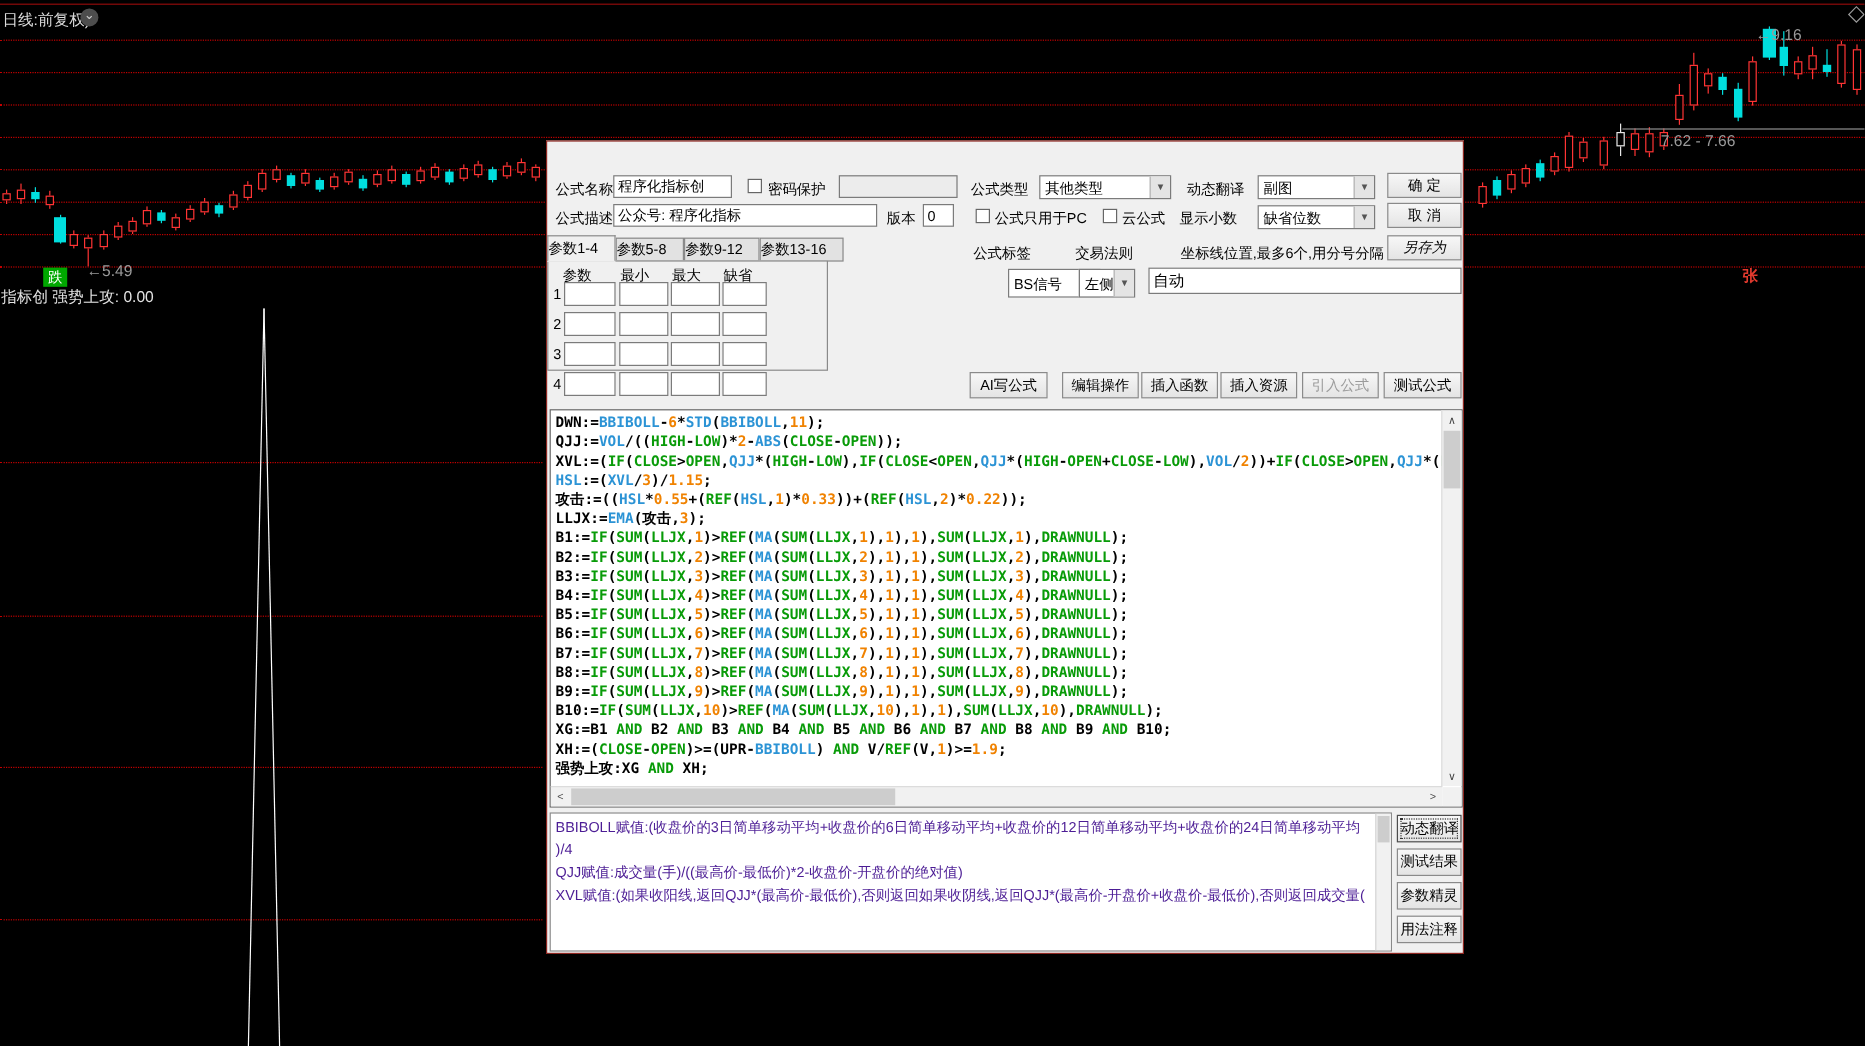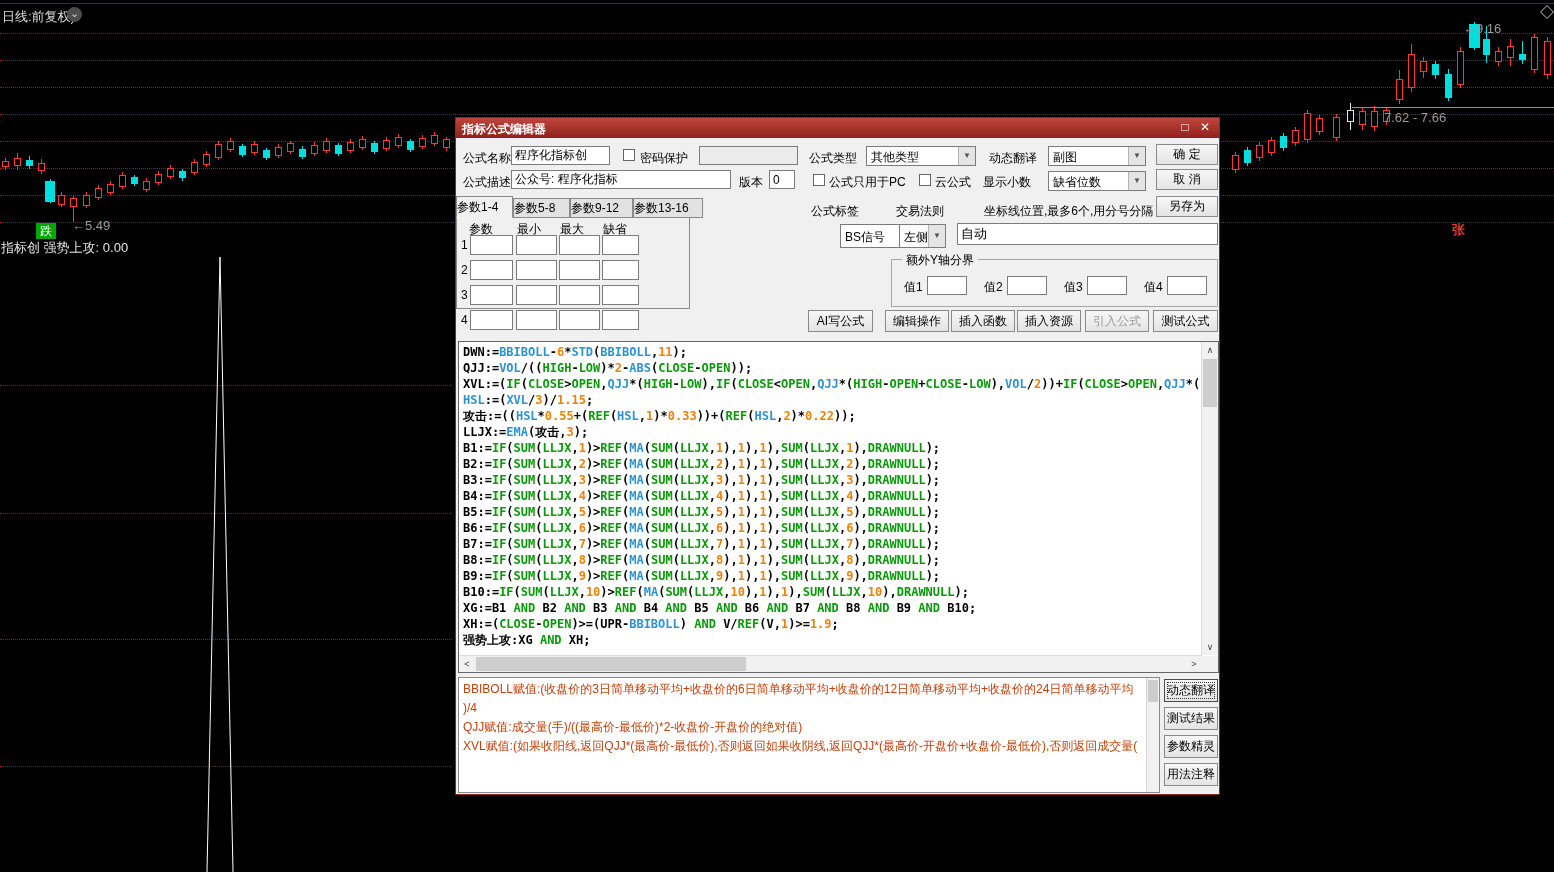--- a/index.html
+++ b/index.html
@@ -62,21 +62,21 @@
     line-height:16px;padding:2px 0 0 4px;white-space:pre;}
   .tk-k{color:#000;} .tk-b{color:#2b93d5;} .tk-g{color:#089b08;} .tk-n{color:#f08200;}
   .vscroll{position:absolute;right:0;top:0;width:16px;height:313px;background:#f1f1f1;border-left:1px solid #dcdcdc;}
   .hscroll{position:absolute;left:0;bottom:0;width:743px;height:16px;background:#f1f1f1;border-top:1px solid #dcdcdc;}
   .sb-arrow{position:absolute;color:#444;font-size:9px;text-align:center;width:16px;height:16px;line-height:16px;}
   .sb-thumb{position:absolute;background:#cdcdcd;}
   .sb-corner{position:absolute;right:0;bottom:0;width:16px;height:16px;background:#f1f1f1;}
   
   .descpanel{position:absolute;left:2px;top:559px;width:702px;height:116px;background:#fff;
     border:1px solid #8a8a8a;box-sizing:border-box;overflow:hidden;}
-  .desctext{position:absolute;left:4px;top:2px;width:680px;font-size:12px;line-height:19px;color:#c2410c;}
+  .desctext{position:absolute;left:4px;top:2px;width:680px;font-size:12px;line-height:19px;color:#4c1d95;}
   .descsb{position:absolute;right:0;top:0;width:12px;height:100%;background:#f1f1f1;border-left:1px solid #d5d5d5;}
   .descsb .sb-thumb{left:1px;top:2px;width:10px;height:22px;}
   .rightbtns .btn{left:708px;width:54px;height:23px;line-height:21px;}
 </style>
 </head>
 <body>
 
 <div id="stage">
 
   <div id="chart-bg">
@@ -235,25 +235,20 @@
     <div class="glabel" style="left:72px;top:218px;">←5.49</div>
     <div class="glabel" style="left:1463px;top:21px;">←9.16</div>
     <div class="range-line"></div>
     <div class="glabel" style="left:1384px;top:110px;">7.62 - 7.66</div>
     <div class="badge-down">跌</div>
     <div class="badge-up">张</div>
     <div class="ind-header">指标创 强势上攻: 0.00</div>
   </div>
 
   <div id="dialog">
-    <div class="titlebar">
-      <span class="title">指标公式编辑器</span>
-      <span class="winbtn" style="right:26px;">□</span>
-      <span class="winbtn" style="right:6px;">✕</span>
-    </div>
 
     <span class="lab" style="left:7px;top:32px;">公式名称</span>
     <input class="tin" style="left: 55px; top: 28px; width: 99px; height: 19px;" value="程序化指标创">
     <span class="cbx" style="left:167px;top:31px;"></span>
     <span class="lab" style="left:184px;top:32px;">密码保护</span>
     <input class="tin dis" style="left: 243px; top: 28px; width: 99px; height: 19px;">
     <span class="lab" style="left:353px;top:32px;">公式类型</span>
     <div class="sel" style="left:410px;top:28px;width:110px;height:20px;">
       <span class="sv">其他类型</span>
       <span class="sa">▼</span>
@@ -280,21 +275,21 @@
     </div>
     <button class="btn" style="left:700px;top:51px;width:62px;height:21px;">取 消</button>
 
     <div class="tab active" style="left:0px;top:78px;width:57px;height:22px;">参数1-4</div>
     <div class="tab" style="left:57px;top:80px;width:57px;height:20px;">参数5-8</div>
     <div class="tab" style="left:114px;top:80px;width:63px;height:20px;">参数9-12</div>
     <div class="tab" style="left:177px;top:80px;width:70px;height:20px;">参数13-16</div>
     <span class="lab" style="left:355px;top:85px;">公式标签</span>
     <span class="lab" style="left:440px;top:85px;">交易法则</span>
     <span class="lab" style="left:528px;top:85px;">坐标线位置,最多6个,用分号分隔</span>
-    <button class="btn" style="left:700px;top:78px;width:62px;height:21px;">另存为</button>
+    <button class="btn" style="left:700px;top:78px;width:62px;height:21px;font-style:italic;">另存为</button>
 
     <div class="tabpanel" style="left:0px;top:99px;width:234px;height:92px;">
       <span class="lab" style="left:12px;top:3px;">参数</span>
       <span class="lab" style="left:60px;top:3px;">最小</span>
       <span class="lab" style="left:103px;top:3px;">最大</span>
       <span class="lab" style="left:146px;top:3px;">缺省</span>
       <div id="param-grid">
           <div class="lab" style="left: 4px; top: 20px; position: absolute;">1</div>
           <input class="pgin" style="left: 13px; top: 17px; width: 43px; height: 20px; position: absolute;">
           <input class="pgin" style="left: 59px; top: 17px; width: 41px; height: 20px; position: absolute;">
@@ -321,33 +316,20 @@
     <div class="sel" style="left:355px;top:106px;width:77px;height:24px;margin-left:29px;">
       <span class="sv" style="top:4px;">BS信号</span>
       <span class="sa" style="line-height:22px;">▼</span>
     </div>
     <div class="sel" style="left:443px;top:106px;width:47px;height:24px;">
       <span class="sv" style="top:4px;">左侧</span>
       <span class="sa" style="line-height:22px;">▼</span>
     </div>
     <input class="tin" style="left: 501px; top: 105px; width: 261px; height: 22px; font-size: 13px; font-family: Liberation Serif, serif;" value="自动">
 
-    <div class="groupbox" style="left:435px;top:141px;width:327px;height:48px;">
-      <span class="gtitle">额外Y轴分界</span>
-      <div id="extra-y-items">
-          <div class="lab" style="left: 12px; top: 19px; position: absolute;">值1</div>
-          <input class="pgin" style="left: 35px; top: 16px; width: 40px; height: 19px; position: absolute;">
-          <div class="lab" style="left: 92px; top: 19px; position: absolute;">值2</div>
-          <input class="pgin" style="left: 115px; top: 16px; width: 40px; height: 19px; position: absolute;">
-          <div class="lab" style="left: 172px; top: 19px; position: absolute;">值3</div>
-          <input class="pgin" style="left: 195px; top: 16px; width: 40px; height: 19px; position: absolute;">
-          <div class="lab" style="left: 252px; top: 19px; position: absolute;">值4</div>
-          <input class="pgin" style="left: 275px; top: 16px; width: 40px; height: 19px; position: absolute;">
-        </div>
-    </div>
 
     <button class="btn" style="left:352px;top:192px;width:65px;height:22px;">AI写公式</button>
     <button class="btn" style="left:429px;top:192px;width:64px;height:22px;">编辑操作</button>
     <button class="btn" style="left:495px;top:192px;width:64px;height:22px;">插入函数</button>
     <button class="btn" style="left:561px;top:192px;width:64px;height:22px;">插入资源</button>
     <button class="btn dis" style="left:629px;top:192px;width:64px;height:22px;">引入公式</button>
     <button class="btn" style="left:697px;top:192px;width:65px;height:22px;">测试公式</button>
 
     <div class="editor">
       <div class="code" id="code-content"><div class="codeline"><span class="tk-k">DWN:=</span><span class="tk-b">BBIBOLL</span><span class="tk-k">-</span><span class="tk-n">6</span><span class="tk-k">*</span><span class="tk-b">STD</span><span class="tk-k">(</span><span class="tk-b">BBIBOLL</span><span class="tk-k">,</span><span class="tk-n">11</span><span class="tk-k">);</span></div><div class="codeline"><span class="tk-k">QJJ:=</span><span class="tk-b">VOL</span><span class="tk-k">/((</span><span class="tk-g">HIGH</span><span class="tk-k">-</span><span class="tk-g">LOW</span><span class="tk-k">)*</span><span class="tk-n">2</span><span class="tk-k">-</span><span class="tk-b">ABS</span><span class="tk-k">(</span><span class="tk-g">CLOSE</span><span class="tk-k">-</span><span class="tk-g">OPEN</span><span class="tk-k">));</span></div><div class="codeline"><span class="tk-k">XVL:=(</span><span class="tk-g">IF</span><span class="tk-k">(</span><span class="tk-g">CLOSE</span><span class="tk-k">&gt;</span><span class="tk-g">OPEN</span><span class="tk-k">,</span><span class="tk-b">QJJ</span><span class="tk-k">*(</span><span class="tk-g">HIGH</span><span class="tk-k">-</span><span class="tk-g">LOW</span><span class="tk-k">),</span><span class="tk-g">IF</span><span class="tk-k">(</span><span class="tk-g">CLOSE</span><span class="tk-k">&lt;</span><span class="tk-g">OPEN</span><span class="tk-k">,</span><span class="tk-b">QJJ</span><span class="tk-k">*(</span><span class="tk-g">HIGH</span><span class="tk-k">-</span><span class="tk-g">OPEN</span><span class="tk-k">+</span><span class="tk-g">CLOSE</span><span class="tk-k">-</span><span class="tk-g">LOW</span><span class="tk-k">),</span><span class="tk-b">VOL</span><span class="tk-k">/</span><span class="tk-n">2</span><span class="tk-k">))+</span><span class="tk-g">IF</span><span class="tk-k">(</span><span class="tk-g">CLOSE</span><span class="tk-k">&gt;</span><span class="tk-g">OPEN</span><span class="tk-k">,</span><span class="tk-b">QJJ</span><span class="tk-k">*(</span><span class="tk-g">HI</span></div><div class="codeline"><span class="tk-b">HSL</span><span class="tk-k">:=(</span><span class="tk-b">XVL</span><span class="tk-k">/</span><span class="tk-n">3</span><span class="tk-k">)/</span><span class="tk-n">1.15</span><span class="tk-k">;</span></div><div class="codeline"><span class="tk-k">攻击:=((</span><span class="tk-b">HSL</span><span class="tk-k">*</span><span class="tk-n">0.55</span><span class="tk-k">+(</span><span class="tk-g">REF</span><span class="tk-k">(</span><span class="tk-b">HSL</span><span class="tk-k">,</span><span class="tk-n">1</span><span class="tk-k">)*</span><span class="tk-n">0.33</span><span class="tk-k">))+(</span><span class="tk-g">REF</span><span class="tk-k">(</span><span class="tk-b">HSL</span><span class="tk-k">,</span><span class="tk-n">2</span><span class="tk-k">)*</span><span class="tk-n">0.22</span><span class="tk-k">));</span></div><div class="codeline"><span class="tk-k">LLJX:=</span><span class="tk-b">EMA</span><span class="tk-k">(攻击,</span><span class="tk-n">3</span><span class="tk-k">);</span></div><div class="codeline"><span class="tk-k">B1:=</span><span class="tk-g">IF</span><span class="tk-k">(</span><span class="tk-g">SUM</span><span class="tk-k">(</span><span class="tk-g">LLJX</span><span class="tk-k">,</span><span class="tk-n">1</span><span class="tk-k">)&gt;</span><span class="tk-g">REF</span><span class="tk-k">(</span><span class="tk-b">MA</span><span class="tk-k">(</span><span class="tk-g">SUM</span><span class="tk-k">(</span><span class="tk-g">LLJX</span><span class="tk-k">,</span><span class="tk-n">1</span><span class="tk-k">),</span><span class="tk-n">1</span><span class="tk-k">),</span><span class="tk-n">1</span><span class="tk-k">),</span><span class="tk-g">SUM</span><span class="tk-k">(</span><span class="tk-g">LLJX</span><span class="tk-k">,</span><span class="tk-n">1</span><span class="tk-k">),</span><span class="tk-g">DRAWNULL</span><span class="tk-k">);</span></div><div class="codeline"><span class="tk-k">B2:=</span><span class="tk-g">IF</span><span class="tk-k">(</span><span class="tk-g">SUM</span><span class="tk-k">(</span><span class="tk-g">LLJX</span><span class="tk-k">,</span><span class="tk-n">2</span><span class="tk-k">)&gt;</span><span class="tk-g">REF</span><span class="tk-k">(</span><span class="tk-b">MA</span><span class="tk-k">(</span><span class="tk-g">SUM</span><span class="tk-k">(</span><span class="tk-g">LLJX</span><span class="tk-k">,</span><span class="tk-n">2</span><span class="tk-k">),</span><span class="tk-n">1</span><span class="tk-k">),</span><span class="tk-n">1</span><span class="tk-k">),</span><span class="tk-g">SUM</span><span class="tk-k">(</span><span class="tk-g">LLJX</span><span class="tk-k">,</span><span class="tk-n">2</span><span class="tk-k">),</span><span class="tk-g">DRAWNULL</span><span class="tk-k">);</span></div><div class="codeline"><span class="tk-k">B3:=</span><span class="tk-g">IF</span><span class="tk-k">(</span><span class="tk-g">SUM</span><span class="tk-k">(</span><span class="tk-g">LLJX</span><span class="tk-k">,</span><span class="tk-n">3</span><span class="tk-k">)&gt;</span><span class="tk-g">REF</span><span class="tk-k">(</span><span class="tk-b">MA</span><span class="tk-k">(</span><span class="tk-g">SUM</span><span class="tk-k">(</span><span class="tk-g">LLJX</span><span class="tk-k">,</span><span class="tk-n">3</span><span class="tk-k">),</span><span class="tk-n">1</span><span class="tk-k">),</span><span class="tk-n">1</span><span class="tk-k">),</span><span class="tk-g">SUM</span><span class="tk-k">(</span><span class="tk-g">LLJX</span><span class="tk-k">,</span><span class="tk-n">3</span><span class="tk-k">),</span><span class="tk-g">DRAWNULL</span><span class="tk-k">);</span></div><div class="codeline"><span class="tk-k">B4:=</span><span class="tk-g">IF</span><span class="tk-k">(</span><span class="tk-g">SUM</span><span class="tk-k">(</span><span class="tk-g">LLJX</span><span class="tk-k">,</span><span class="tk-n">4</span><span class="tk-k">)&gt;</span><span class="tk-g">REF</span><span class="tk-k">(</span><span class="tk-b">MA</span><span class="tk-k">(</span><span class="tk-g">SUM</span><span class="tk-k">(</span><span class="tk-g">LLJX</span><span class="tk-k">,</span><span class="tk-n">4</span><span class="tk-k">),</span><span class="tk-n">1</span><span class="tk-k">),</span><span class="tk-n">1</span><span class="tk-k">),</span><span class="tk-g">SUM</span><span class="tk-k">(</span><span class="tk-g">LLJX</span><span class="tk-k">,</span><span class="tk-n">4</span><span class="tk-k">),</span><span class="tk-g">DRAWNULL</span><span class="tk-k">);</span></div><div class="codeline"><span class="tk-k">B5:=</span><span class="tk-g">IF</span><span class="tk-k">(</span><span class="tk-g">SUM</span><span class="tk-k">(</span><span class="tk-g">LLJX</span><span class="tk-k">,</span><span class="tk-n">5</span><span class="tk-k">)&gt;</span><span class="tk-g">REF</span><span class="tk-k">(</span><span class="tk-b">MA</span><span class="tk-k">(</span><span class="tk-g">SUM</span><span class="tk-k">(</span><span class="tk-g">LLJX</span><span class="tk-k">,</span><span class="tk-n">5</span><span class="tk-k">),</span><span class="tk-n">1</span><span class="tk-k">),</span><span class="tk-n">1</span><span class="tk-k">),</span><span class="tk-g">SUM</span><span class="tk-k">(</span><span class="tk-g">LLJX</span><span class="tk-k">,</span><span class="tk-n">5</span><span class="tk-k">),</span><span class="tk-g">DRAWNULL</span><span class="tk-k">);</span></div><div class="codeline"><span class="tk-k">B6:=</span><span class="tk-g">IF</span><span class="tk-k">(</span><span class="tk-g">SUM</span><span class="tk-k">(</span><span class="tk-g">LLJX</span><span class="tk-k">,</span><span class="tk-n">6</span><span class="tk-k">)&gt;</span><span class="tk-g">REF</span><span class="tk-k">(</span><span class="tk-b">MA</span><span class="tk-k">(</span><span class="tk-g">SUM</span><span class="tk-k">(</span><span class="tk-g">LLJX</span><span class="tk-k">,</span><span class="tk-n">6</span><span class="tk-k">),</span><span class="tk-n">1</span><span class="tk-k">),</span><span class="tk-n">1</span><span class="tk-k">),</span><span class="tk-g">SUM</span><span class="tk-k">(</span><span class="tk-g">LLJX</span><span class="tk-k">,</span><span class="tk-n">6</span><span class="tk-k">),</span><span class="tk-g">DRAWNULL</span><span class="tk-k">);</span></div><div class="codeline"><span class="tk-k">B7:=</span><span class="tk-g">IF</span><span class="tk-k">(</span><span class="tk-g">SUM</span><span class="tk-k">(</span><span class="tk-g">LLJX</span><span class="tk-k">,</span><span class="tk-n">7</span><span class="tk-k">)&gt;</span><span class="tk-g">REF</span><span class="tk-k">(</span><span class="tk-b">MA</span><span class="tk-k">(</span><span class="tk-g">SUM</span><span class="tk-k">(</span><span class="tk-g">LLJX</span><span class="tk-k">,</span><span class="tk-n">7</span><span class="tk-k">),</span><span class="tk-n">1</span><span class="tk-k">),</span><span class="tk-n">1</span><span class="tk-k">),</span><span class="tk-g">SUM</span><span class="tk-k">(</span><span class="tk-g">LLJX</span><span class="tk-k">,</span><span class="tk-n">7</span><span class="tk-k">),</span><span class="tk-g">DRAWNULL</span><span class="tk-k">);</span></div><div class="codeline"><span class="tk-k">B8:=</span><span class="tk-g">IF</span><span class="tk-k">(</span><span class="tk-g">SUM</span><span class="tk-k">(</span><span class="tk-g">LLJX</span><span class="tk-k">,</span><span class="tk-n">8</span><span class="tk-k">)&gt;</span><span class="tk-g">REF</span><span class="tk-k">(</span><span class="tk-b">MA</span><span class="tk-k">(</span><span class="tk-g">SUM</span><span class="tk-k">(</span><span class="tk-g">LLJX</span><span class="tk-k">,</span><span class="tk-n">8</span><span class="tk-k">),</span><span class="tk-n">1</span><span class="tk-k">),</span><span class="tk-n">1</span><span class="tk-k">),</span><span class="tk-g">SUM</span><span class="tk-k">(</span><span class="tk-g">LLJX</span><span class="tk-k">,</span><span class="tk-n">8</span><span class="tk-k">),</span><span class="tk-g">DRAWNULL</span><span class="tk-k">);</span></div><div class="codeline"><span class="tk-k">B9:=</span><span class="tk-g">IF</span><span class="tk-k">(</span><span class="tk-g">SUM</span><span class="tk-k">(</span><span class="tk-g">LLJX</span><span class="tk-k">,</span><span class="tk-n">9</span><span class="tk-k">)&gt;</span><span class="tk-g">REF</span><span class="tk-k">(</span><span class="tk-b">MA</span><span class="tk-k">(</span><span class="tk-g">SUM</span><span class="tk-k">(</span><span class="tk-g">LLJX</span><span class="tk-k">,</span><span class="tk-n">9</span><span class="tk-k">),</span><span class="tk-n">1</span><span class="tk-k">),</span><span class="tk-n">1</span><span class="tk-k">),</span><span class="tk-g">SUM</span><span class="tk-k">(</span><span class="tk-g">LLJX</span><span class="tk-k">,</span><span class="tk-n">9</span><span class="tk-k">),</span><span class="tk-g">DRAWNULL</span><span class="tk-k">);</span></div><div class="codeline"><span class="tk-k">B10:=</span><span class="tk-g">IF</span><span class="tk-k">(</span><span class="tk-g">SUM</span><span class="tk-k">(</span><span class="tk-g">LLJX</span><span class="tk-k">,</span><span class="tk-n">10</span><span class="tk-k">)&gt;</span><span class="tk-g">REF</span><span class="tk-k">(</span><span class="tk-b">MA</span><span class="tk-k">(</span><span class="tk-g">SUM</span><span class="tk-k">(</span><span class="tk-g">LLJX</span><span class="tk-k">,</span><span class="tk-n">10</span><span class="tk-k">),</span><span class="tk-n">1</span><span class="tk-k">),</span><span class="tk-n">1</span><span class="tk-k">),</span><span class="tk-g">SUM</span><span class="tk-k">(</span><span class="tk-g">LLJX</span><span class="tk-k">,</span><span class="tk-n">10</span><span class="tk-k">),</span><span class="tk-g">DRAWNULL</span><span class="tk-k">);</span></div><div class="codeline"><span class="tk-k">XG:=B1 </span><span class="tk-g">AND</span><span class="tk-k"> B2 </span><span class="tk-g">AND</span><span class="tk-k"> B3 </span><span class="tk-g">AND</span><span class="tk-k"> B4 </span><span class="tk-g">AND</span><span class="tk-k"> B5 </span><span class="tk-g">AND</span><span class="tk-k"> B6 </span><span class="tk-g">AND</span><span class="tk-k"> B7 </span><span class="tk-g">AND</span><span class="tk-k"> B8 </span><span class="tk-g">AND</span><span class="tk-k"> B9 </span><span class="tk-g">AND</span><span class="tk-k"> B10;</span></div><div class="codeline"><span class="tk-k">XH:=(</span><span class="tk-g">CLOSE</span><span class="tk-k">-</span><span class="tk-g">OPEN</span><span class="tk-k">)&gt;=(UPR-</span><span class="tk-b">BBIBOLL</span><span class="tk-k">) </span><span class="tk-g">AND</span><span class="tk-k"> V/</span><span class="tk-g">REF</span><span class="tk-k">(V,</span><span class="tk-n">1</span><span class="tk-k">)&gt;=</span><span class="tk-n">1.9</span><span class="tk-k">;</span></div><div class="codeline"><span class="tk-k">强势上攻:XG </span><span class="tk-g">AND</span><span class="tk-k"> XH;</span></div></div>

